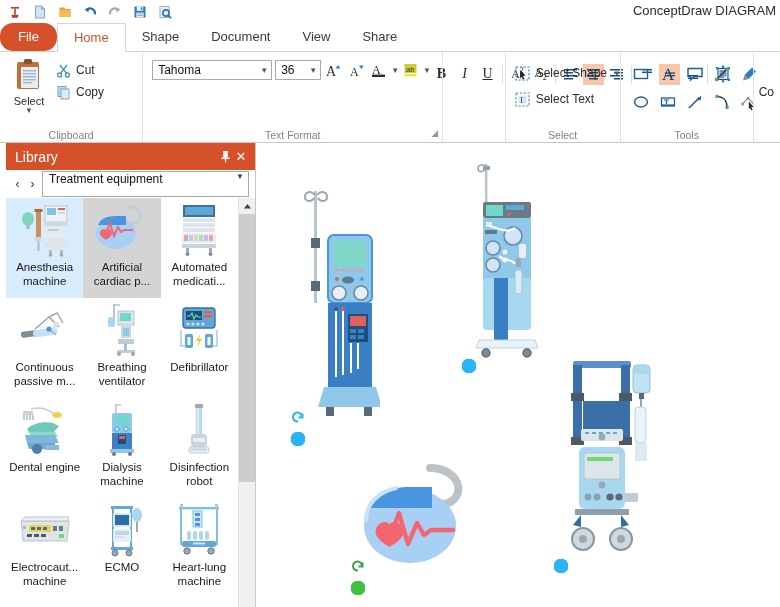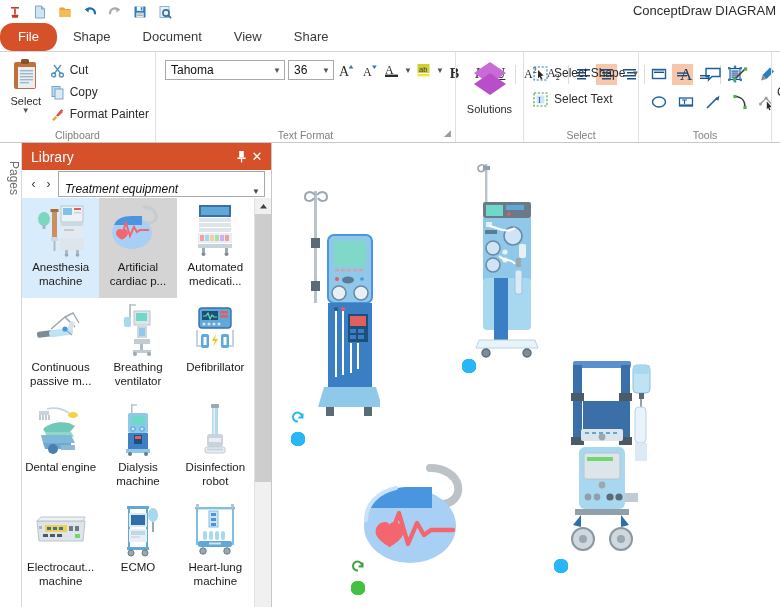--- a/index.html
+++ b/index.html
@@ -115,39 +115,39 @@
     background:#ffffff; border-right:1px solid #d8d8d8;
   }
   .pages-tab .vtext {
     position:absolute; left:-14px; top:28px; width:56px;
     transform:rotate(90deg); transform-origin:center;
     font-size:12px; color:#6d6d6d; text-align:center; white-space:nowrap;
   }
 
   
   .library {
-    position:absolute; left:22px; top:143px; width:250px; height:464px;
+    position:absolute; left:6px; top:143px; width:250px; height:464px;
     background:#ffffff; border-right:1px solid #c8c8c8;
     display:flex; flex-direction:column;
   }
   .lib-header {
     height:27px; background:#d6502a; color:#fff;
     display:flex; align-items:center; padding:0 6px 0 9px;
   }
   .lib-title { flex:1; font-size:14px; }
   .lib-hbtn { width:16px; height:18px; display:flex; align-items:center; justify-content:center; font-size:13px; color:#fff; }
   .lib-nav {
     height:28px; display:flex; align-items:center; gap:4px; padding:0 6px;
     background:#fff;
   }
   .navarrow { width:11px; text-align:center; font-size:12px; color:#333; }
   .lib-combo {
     flex:1; height:26px; border:1px solid #a9a9a9; background:#fff;
-    display:flex; align-items:flex-end; justify-content:space-between;
-    padding:0 4px 0 6px; font-size:12px; color:#111;font-style:italic;
+    display:flex; align-items:flex-start; justify-content:space-between;
+    padding:0 4px 0 6px; font-size:12px; color:#111;
   }
   .lib-combo .ar { font-size:8px; color:#444; }
 
   .lib-scrollwrap { position:relative; flex:1; overflow:hidden; }
   .lib-grid {
     position:absolute; left:0; top:0; right:17px; bottom:0;
     display:grid; grid-template-columns:repeat(3,1fr);
     grid-auto-rows:100px;
   }
   .lib-cell {
@@ -257,20 +257,21 @@
             <circle cx="9" cy="9" r="3.1" fill="none" stroke="#3b6fa0" stroke-width="1.6"></circle>
             <path d="M11.3 11.3l2.3 2.3" stroke="#3b6fa0" stroke-width="1.8" stroke-linecap="round"></path>
           </svg>
       </div>
     </div>
     <div class="app-title">ConceptDraw DIAGRAM</div>
   </div>
 
   <div class="tabstrip">
     <div class="tab file">File</div>
+    <div class="tab active">Home</div>
     <div class="tab">Shape</div>
     <div class="tab">Document</div>
     <div class="tab">View</div>
     <div class="tab">Share</div>
   </div>
 
   <div class="ribbon">
 
     <div class="rgroup" style="width:155px;">
       <div class="rgroup-body">
@@ -299,28 +300,20 @@
               </svg>
             <span>Cut</span>
           </div>
           <div class="clip-item">
             <svg width="15" height="15" viewBox="0 0 15 15">
                 <rect x="2" y="1.5" width="8" height="10" fill="#bcd9ef" stroke="#6f9fc4" stroke-width=".9"></rect>
                 <rect x="5" y="4" width="8" height="10" fill="#dceaf6" stroke="#6f9fc4" stroke-width=".9"></rect>
               </svg>
             <span>Copy</span>
           </div>
-          <div class="clip-item">
-            <svg width="15" height="15" viewBox="0 0 15 15">
-                <path d="M2 12.5l3.5-3.5 1.8 1.8L3.8 14z" fill="#e8a33d"></path>
-                <path d="M6 8.5l4.5-5.5 2.5 2-5 4.8z" fill="#d9534f"></path>
-                <path d="M11 2.6l1.7 1.4" stroke="#c9302c" stroke-width="1.2"></path>
-              </svg>
-            <span>Format Painter</span>
-          </div>
         </div>
       </div>
       <div class="rgroup-label">Clipboard</div>
     </div>
 
     <div class="rgroup" style="width:300px;">
       <div class="rgroup-body" style="flex-direction:row; padding-top:6px; padding-left:9px;">
         <div class="tf-row">
           <div class="combo fontname">
             <span class="cv">Tahoma</span>
@@ -454,29 +447,20 @@
           </div>
         </div>
       </div>
       <div class="rgroup-label">
         <span>Text Format</span>
         <span class="dlg">◢</span>
       </div>
     </div>
 
     <div class="rgroup" style="width:68px;">
-      <div class="rgroup-body" style="justify-content:center;">
-        <div class="sol-big">
-          <svg width="40" height="40" viewBox="0 0 40 40">
-            <path d="M20 3l16 11-16 11L4 14z" fill="#c96bd6"></path>
-            <path d="M20 14l16 11-16 11L4 25z" fill="#b84fc9"></path>
-          </svg>
-          <div class="lbl">Solutions</div>
-        </div>
-      </div>
       <div class="rgroup-label">&nbsp;</div>
     </div>
 
     <div class="rgroup" style="width:115px;">
       <div class="rgroup-body" style="padding-left:9px;">
         <div class="sel-list">
           <div class="sel-item">
             <svg width="15" height="15" viewBox="0 0 15 15">
                 <rect x="1" y="1" width="13" height="13" fill="none" stroke="#2f7bbf" stroke-width="1.1" stroke-dasharray="2.2 1.6"></rect>
                 <path d="M5 4l5.6 5.6-2.6.4 1.4 2.8-1.4.7-1.4-2.8-1.6 1.9z" fill="#2b2b2b"></path>

